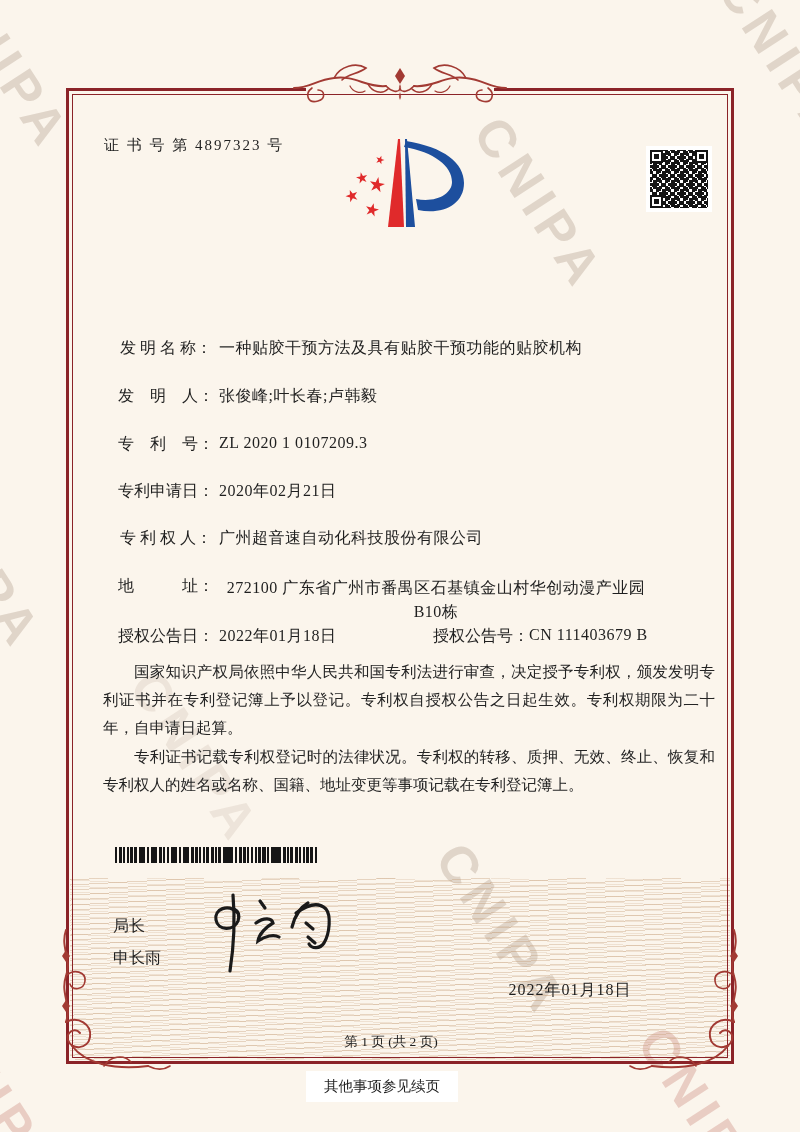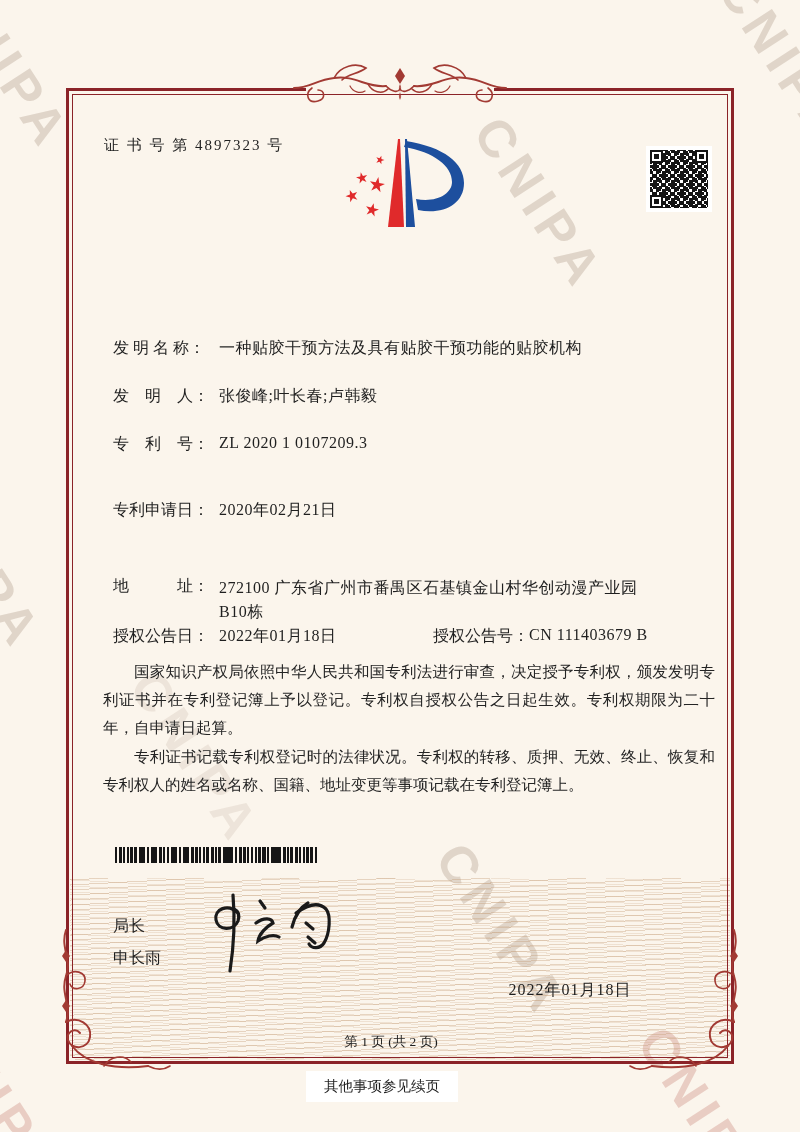--- a/index.html
+++ b/index.html
@@ -56,24 +56,24 @@
     background-position:0 0, 2px 1px;
   }
   .finder{position:absolute; width:13px; height:13px; border:2.5px solid #141414; background:#fff; box-sizing:border-box;}
   .finder::after{content:""; position:absolute; inset:2px; background:#141414;}
   .f-tl{left:0; top:0;} .f-tr{right:0; top:0;} .f-bl{left:0; bottom:0;}
   .title{
     position:absolute; left:0; top:240px; width:800px; text-align:center; z-index:4;
     font-size:40px; font-weight:700; letter-spacing:18px; text-indent:18px; color:#141414;
   }
   
-  .row{position:absolute; left:113px; display:flex; align-items:flex-start; font-size:16px; z-index:4;}
+  .row{position:absolute; left:113px; display:flex; align-items:flex-start; font-size:16px; z-index:4;text-align:center;}
   .flabel{flex:0 0 auto; width:106px; white-space:pre;}
   .fvalue{white-space:pre; letter-spacing:0.5px;}
-  .r1{top:338px;} .r2{top:386px;} .r3{top:434px;} .r4{top:481px;margin-top:19px;} .r5{top:528px;}
+  .r1{top:338px;} .r2{top:386px;} .r3{top:434px;} .r4{top:481px;} .r5{top:528px;}
   .r6{top:576px;} .r7{top:626px; width:600px;}
   .fvalue-addr{white-space:normal; width:434px; line-height:1.5; letter-spacing:0.5px;}
   .pair2{position:absolute; left:320px; top:0; display:flex;}
   .flabel2{flex:0 0 auto; white-space:pre;}
   
   .body-text{
     position:absolute; left:103px; top:658px; width:612px; z-index:4;
     font-size:15.5px; line-height:1.82; text-align:justify; color:#242424;
   }
   .body-text p{margin:0; text-indent:2em;}
@@ -192,20 +192,24 @@
     <span class="fvalue">张俊峰;叶长春;卢韩毅</span>
   </div>
   <div class="row r3">
     <span class="flabel">专　利　号：</span>
     <span class="fvalue">ZL 2020 1 0107209.3</span>
   </div>
   <div class="row r4">
     <span class="flabel">专利申请日：</span>
     <span class="fvalue">2020年02月21日</span>
   </div>
+  <div class="row r5">
+    <span class="flabel">专 利 权 人：</span>
+    <span class="fvalue">广州超音速自动化科技股份有限公司</span>
+  </div>
   <div class="row r6">
     <span class="flabel">地　　　址：</span>
     <span class="fvalue-addr">272100 广东省广州市番禺区石基镇金山村华创动漫产业园B10栋</span>
   </div>
   <div class="row r7" style="position:absolute;">
     <span class="flabel">授权公告日：</span>
     <span class="fvalue">2022年01月18日</span>
     <span class="pair2">
       <span class="flabel2">授权公告号：</span>
       <span class="fvalue">CN 111403679 B</span>

